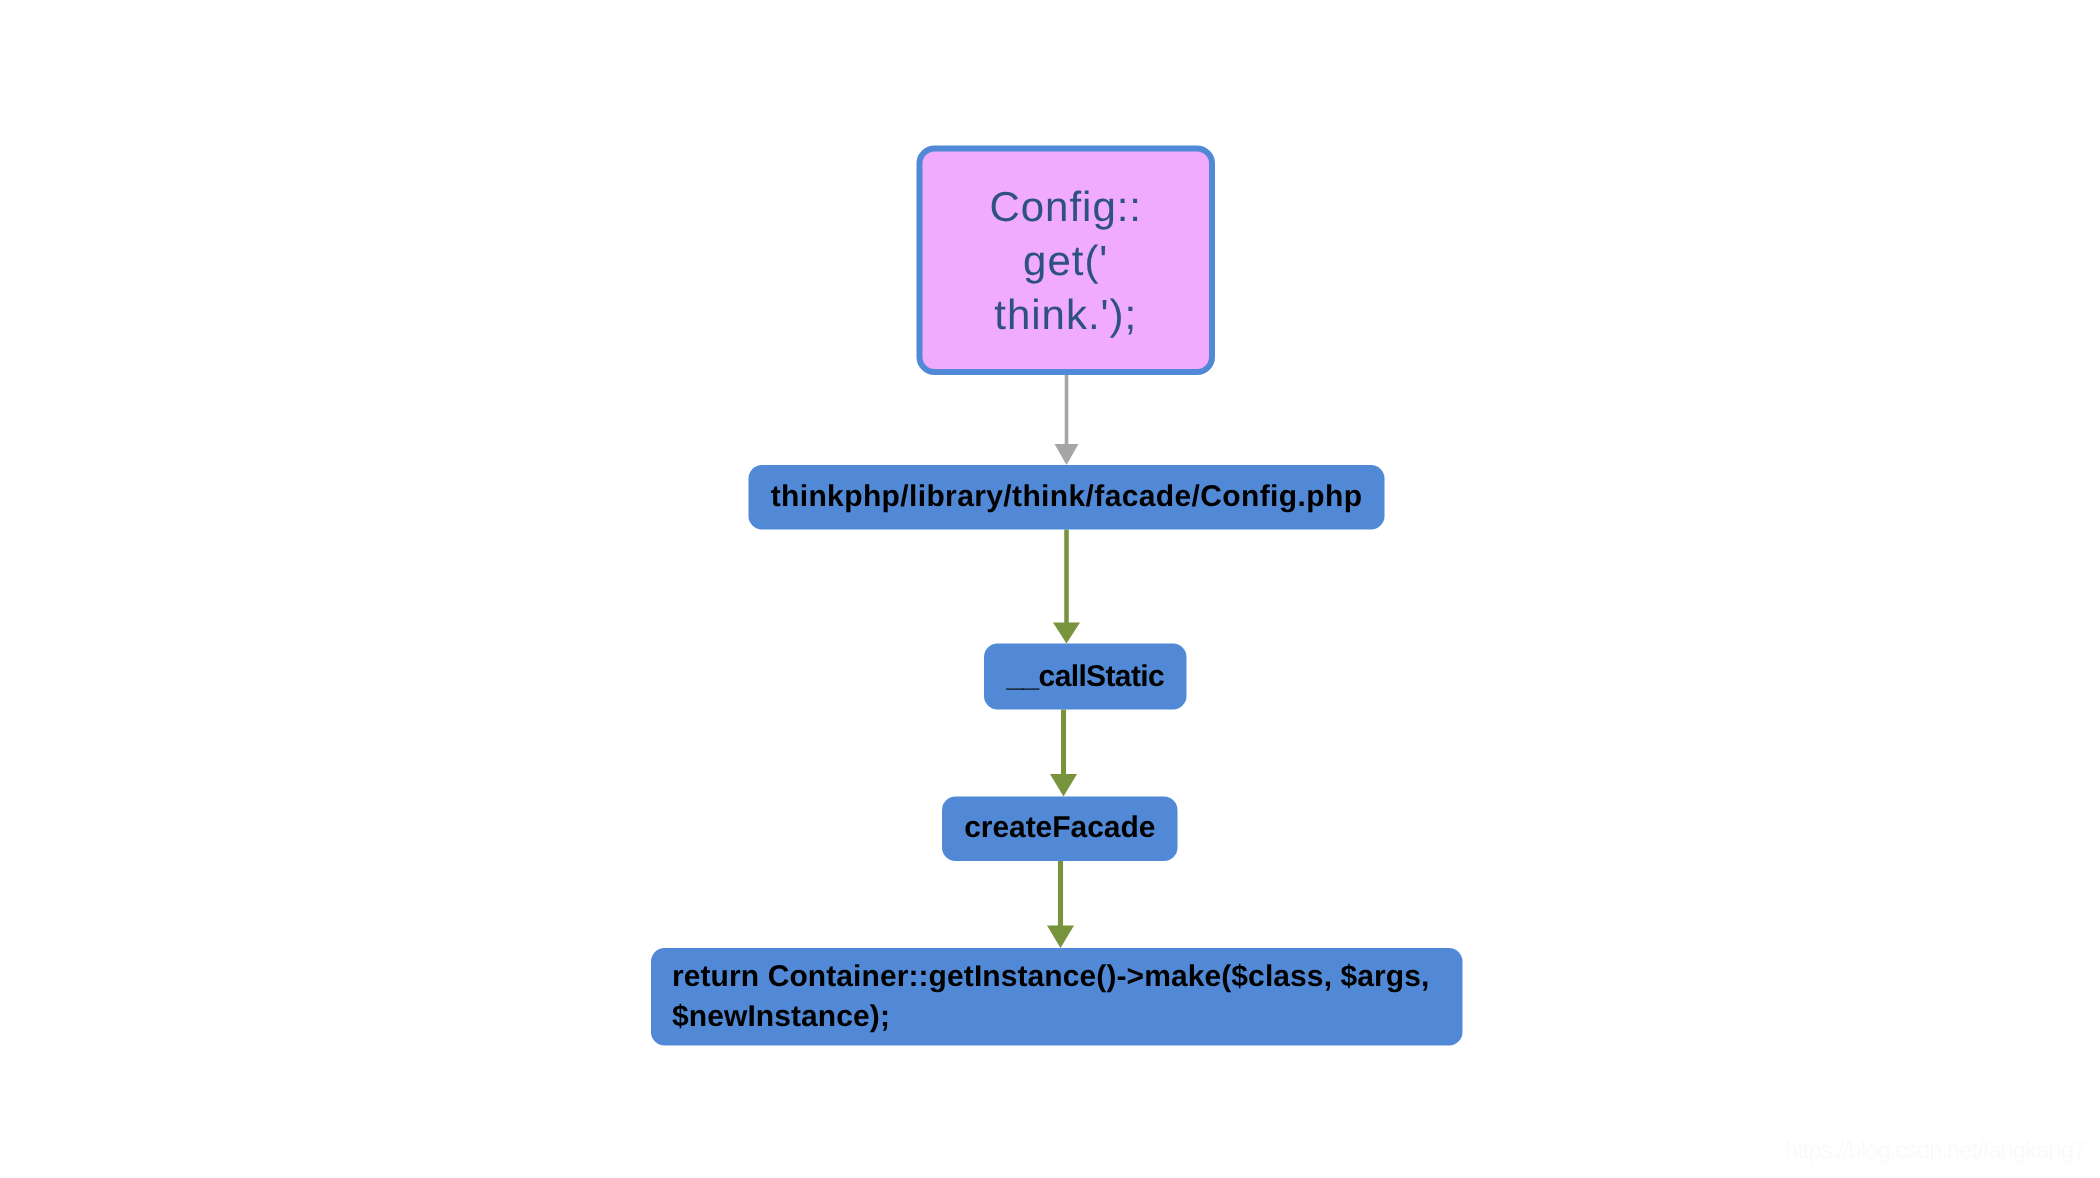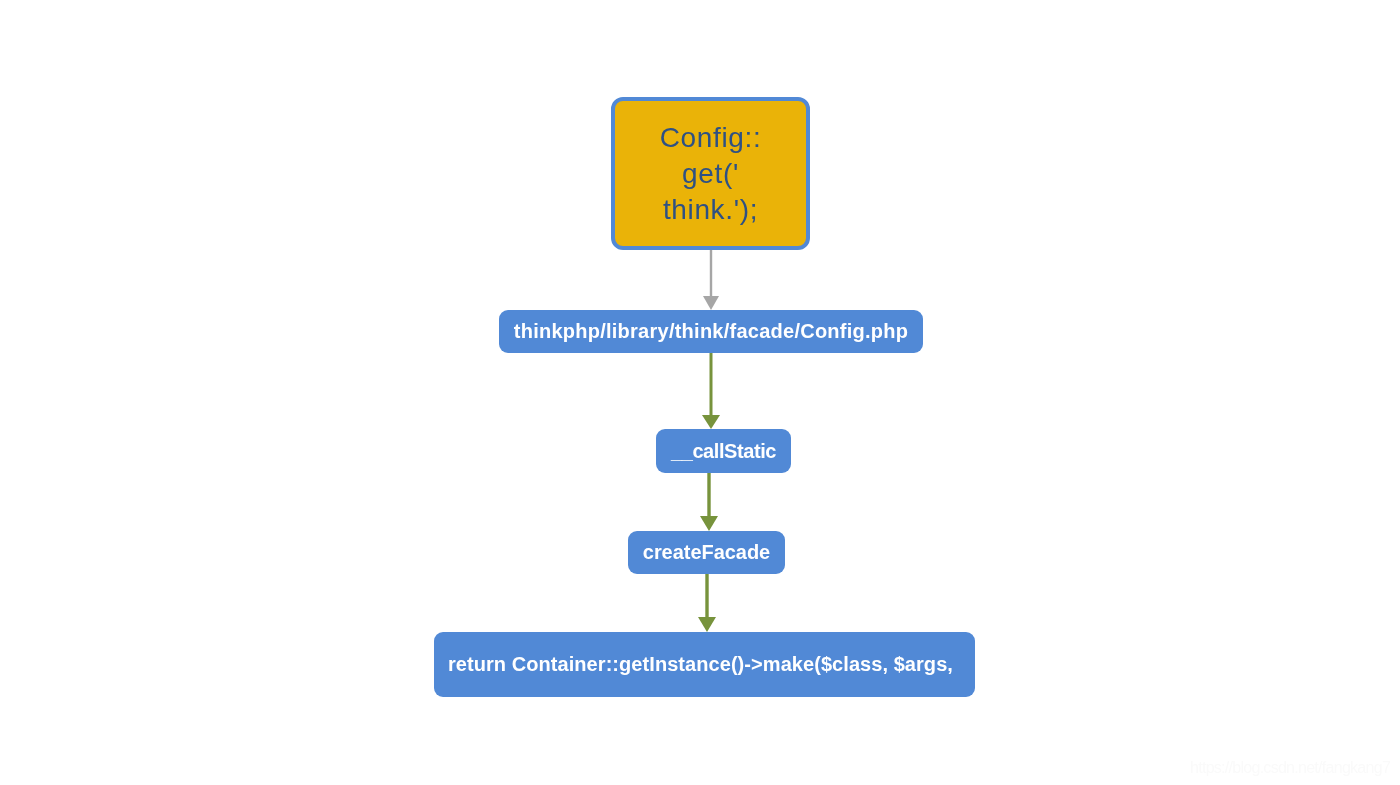--- a/index.html
+++ b/index.html
@@ -22,33 +22,33 @@
   }
   .node {
     position: absolute;
     box-sizing: border-box;
     display: flex;
     align-items: center;
     justify-content: center;
     text-align: center;
   }
   .node-outline {
-    background: #eab308;
+    background: #f0abfc;
     border: 4px solid #5189d6;
     border-radius: 12px;
     color: #2e5184;
     font-size: 28px;
     line-height: 36px;
     font-weight: 400;
     letter-spacing: 0.65px;
   }
   .node-solid {
     background: #5189d6;
     border-radius: 9px;
-    color: #ffffff;
+    color: #000000;
     font-weight: 700;
     font-size: 20px;
     line-height: 27px;
     letter-spacing: 0;
     white-space: nowrap;
   }
   .ls-path  { letter-spacing: 0.25px; }
   .ls-cs    { letter-spacing: -0.42px; }
   .ls-cf    { letter-spacing: -0.04px; }
   .ls-ret   { letter-spacing: 0.06px; }
@@ -107,18 +107,19 @@
     <span class="ls-cs">__callStatic</span>
   </div>
 
   <div class="node node-solid" style="left:628px; top:531px; width:157px; height:43px;">
     <span class="ls-cf">createFacade</span>
   </div>
 
   <div class="node node-solid" style="left:434px; top:632px; width:541px; height:65px; justify-content:flex-start; text-align:left; padding:12px 14px;">
     <div>
       <div class="ls-ret">return Container::getInstance()-&gt;make($class, $args,</div>
+      <div class="ls-ret">$newInstance);</div>
     </div>
   </div>
 
   <div class="watermark" style="left:1190px; top:760px;">https://blog.csdn.net/fangkang7</div>
 
 </div>
 
 </body></html>

